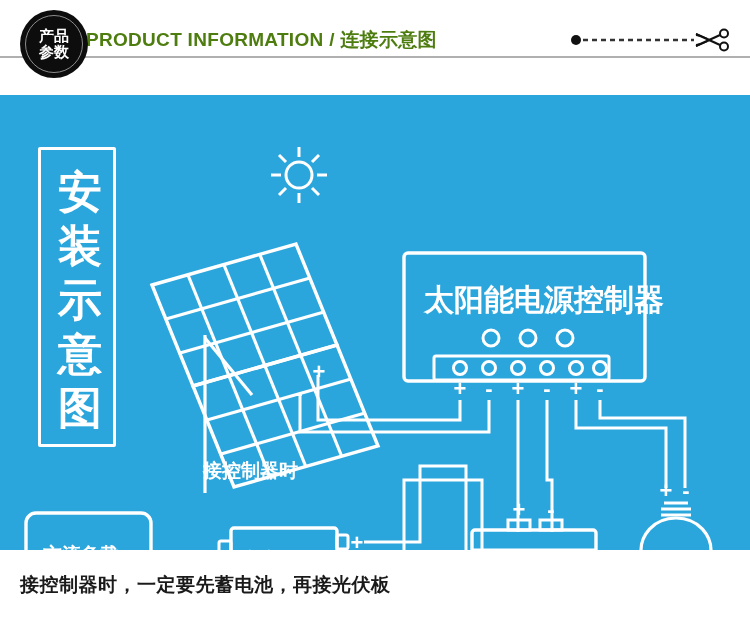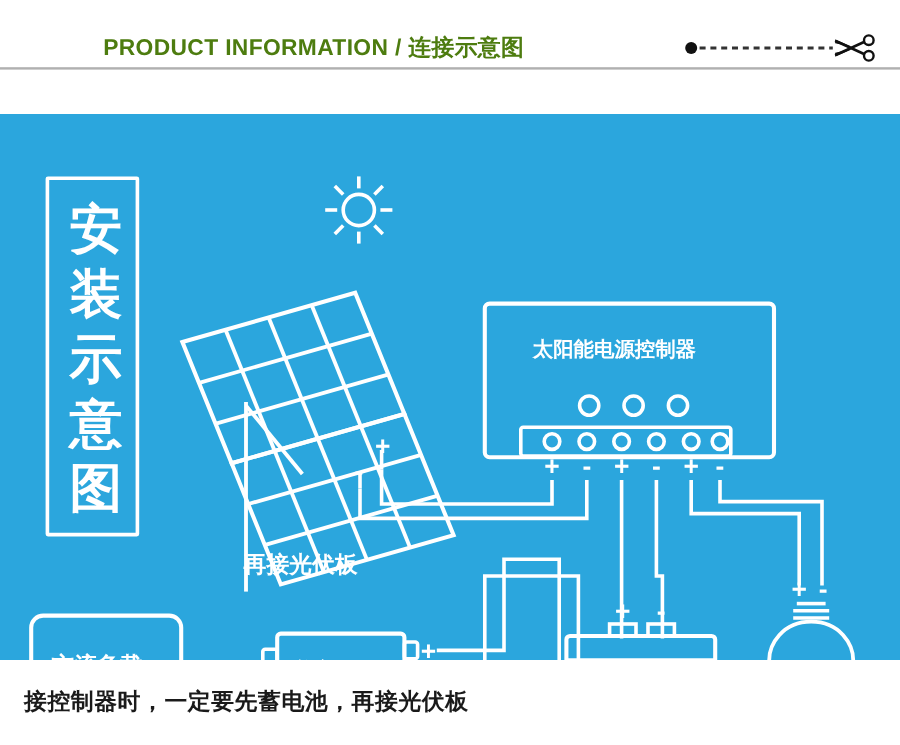--- a/index.html
+++ b/index.html
@@ -99,21 +99,21 @@
 
   .lbl {
     position: absolute;
     color: #ffffff;
     font-size: 19px;
     font-weight: bold;
     white-space: nowrap;
   }
 
   #lbl-panel     { left: 203px; top: 363px; }
-  #lbl-controller{ left: 444px; top: 185px; font-size: 17px; }
+  #lbl-controller{ left: 424px; top: 185px; font-size: 30px; }
   #lbl-acload    { left: 43px;  top: 447px; }
   #lbl-inverter  { left: 241px; top: 452px; }
 
   
   #caption {
     position: absolute;
     left: 0; top: 550px;
     width: 750px; height: 71px;
     background: #ffffff;
   }
@@ -127,20 +127,27 @@
     white-space: nowrap;
   }
 </style>
 </head>
 <body>
 
 <div id="header">
 
   <div id="header-rule"></div>
 
+  <div id="badge">
+    <div id="badge-ring"></div>
+    <div id="badge-text">
+      <span>产品</span>
+      <span>参数</span>
+    </div>
+  </div>
 
   <div id="header-title">PRODUCT INFORMATION / 连接示意图</div>
 
   <svg id="cut-deco" width="160" height="24" viewBox="0 0 160 24">
     <circle cx="6" cy="12" r="5" fill="#111111"></circle>
     <line x1="13" y1="12" x2="124" y2="12" stroke="#333333" stroke-width="2.4" stroke-dasharray="5,4"></line>
     <g fill="none" stroke="#111111" stroke-width="2.2">
       <line x1="126" y1="6" x2="150" y2="17"></line>
       <line x1="126" y1="18" x2="150" y2="7"></line>
       <circle cx="154" cy="5.5" r="4" stroke-width="2"></circle>
@@ -305,21 +312,21 @@
   <div id="vtitle-box">
     <div id="vtitle-text">
       <span>安</span>
       <span>装</span>
       <span>示</span>
       <span>意</span>
       <span>图</span>
     </div>
   </div>
 
-  <div class="lbl" id="lbl-panel">再接光伏板</div>
+  <div class="lbl" id="lbl-panel">接控制器时</div>
   <div class="lbl" id="lbl-controller">太阳能电源控制器</div>
   <div class="lbl" id="lbl-acload">交流负载</div>
   <div class="lbl" id="lbl-inverter">逆变器</div>
 
 </div>
 
 <div id="caption">
   <div id="caption-text">接控制器时，一定要先蓄电池，再接光伏板</div>
 </div>
 

